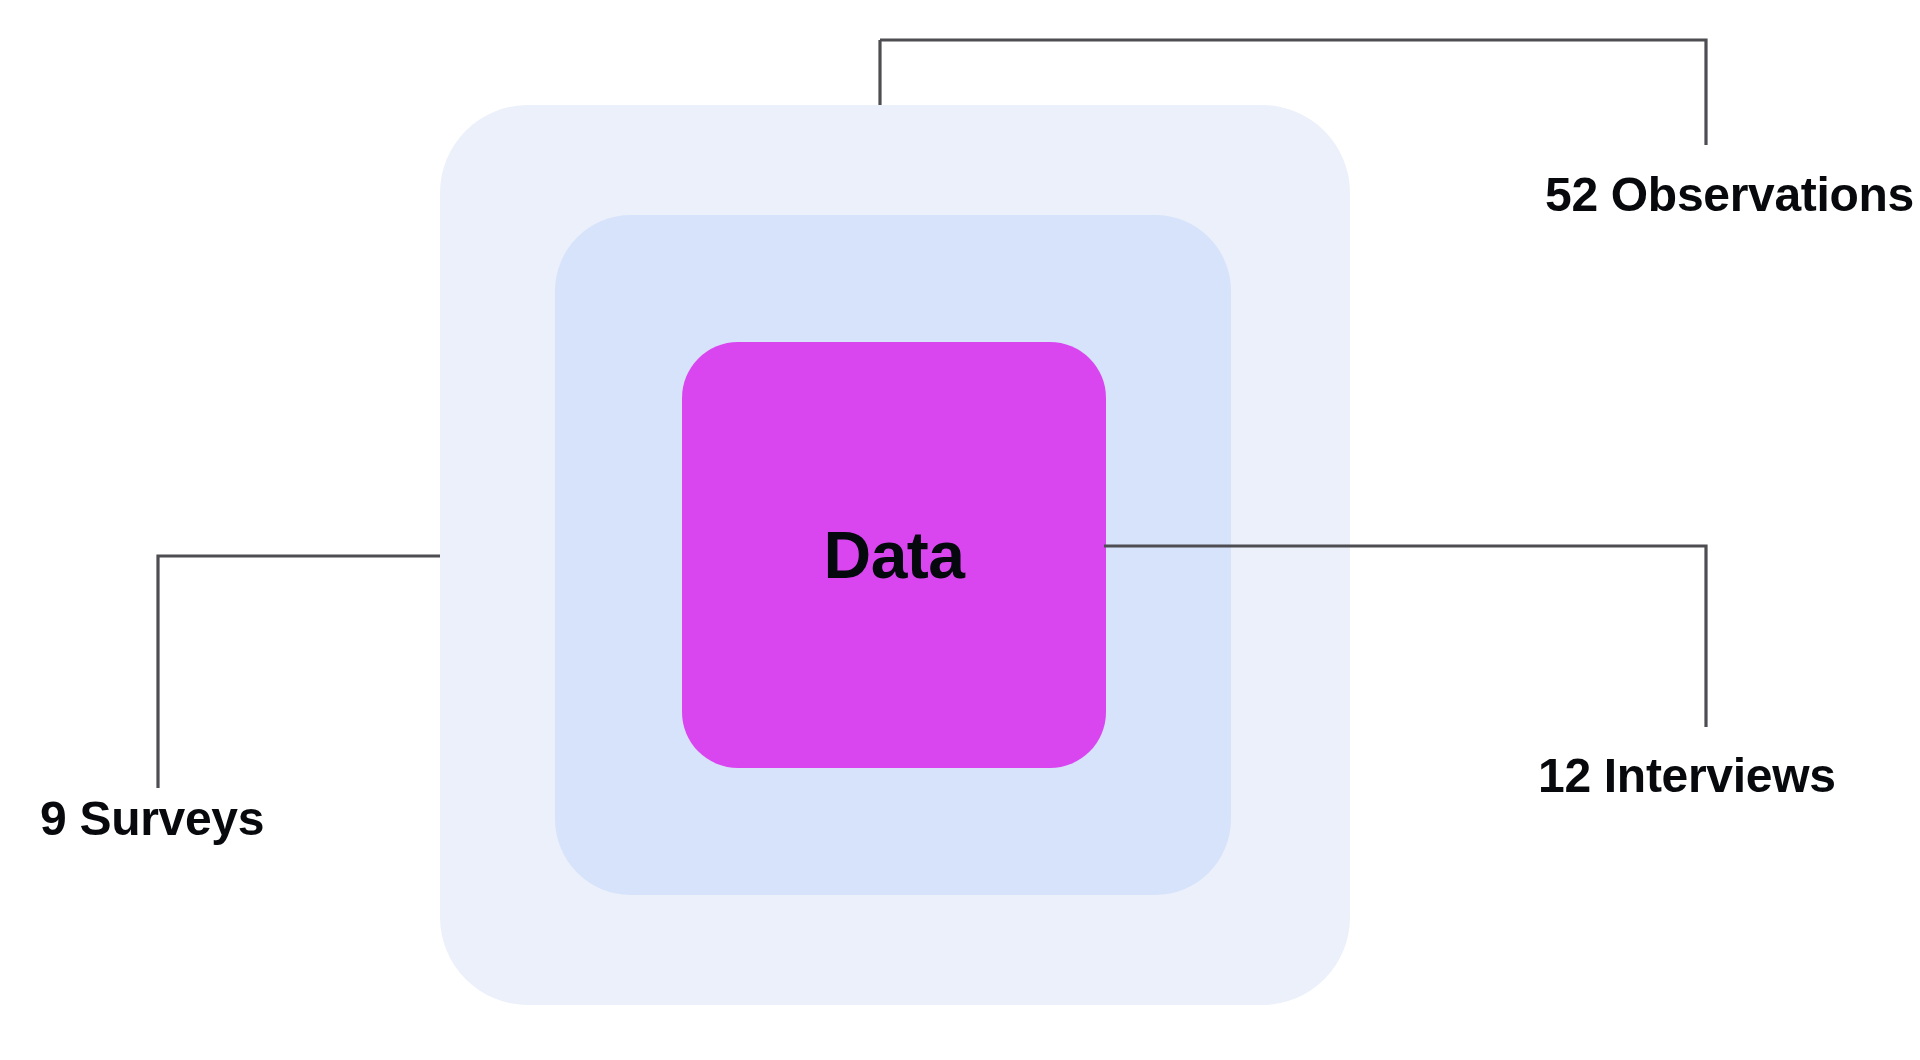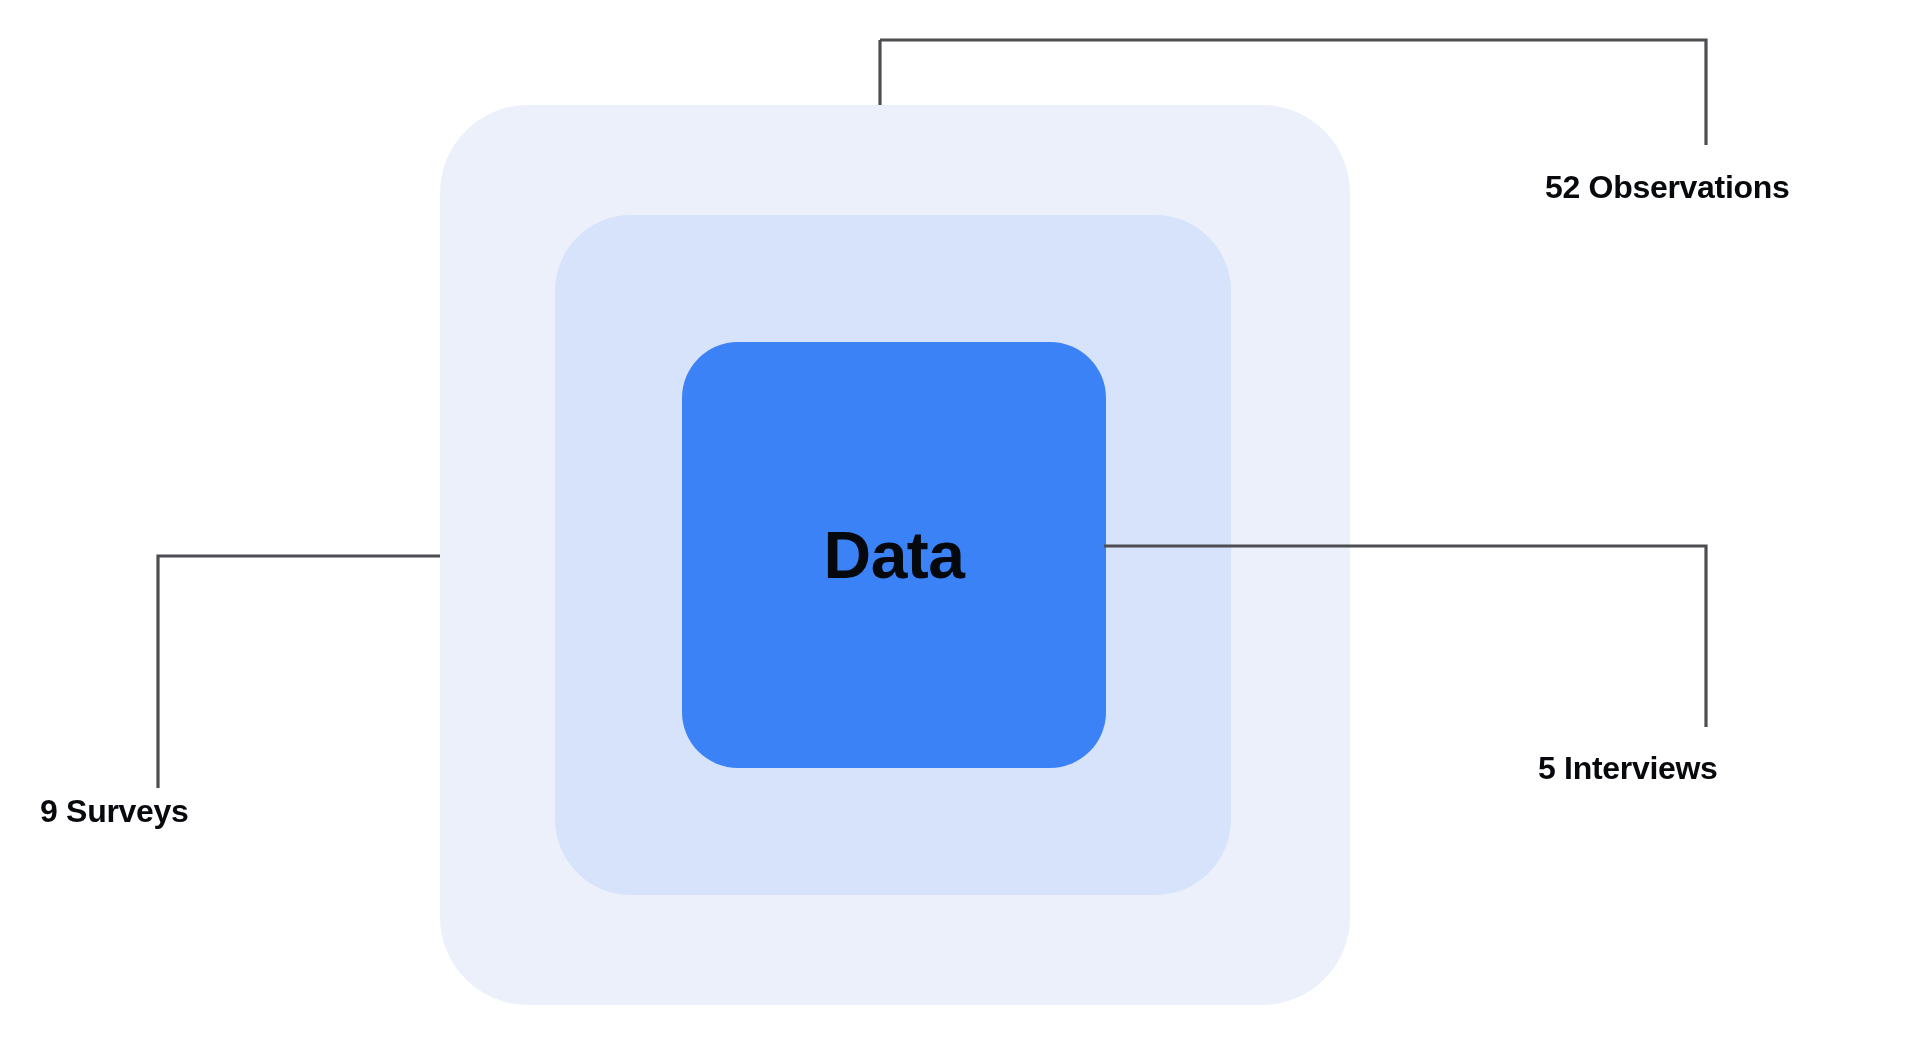--- a/index.html
+++ b/index.html
@@ -41,21 +41,21 @@
     height: 680px;
     border-radius: 76px;
     background: #d6e3fb;
   }
   #layer-inner {
     left: 682px;
     top: 342px;
     width: 424px;
     height: 426px;
     border-radius: 56px;
-    background: #3b82f6;
+    background: #d946ef;
     display: flex;
     align-items: center;
     justify-content: center;
   }
   #core-label {
     font-size: 66px;
     font-weight: 700;
     color: #05080d;
     letter-spacing: -0.5px;
     line-height: 1;
@@ -75,21 +75,21 @@
     fill: none;
     stroke: #4d4d52;
     stroke-width: 3.2;
     stroke-linecap: butt;
     stroke-linejoin: miter;
   }
 
   
   .callout {
     position: absolute;
-    font-size: 32px;
+    font-size: 48px;
     font-weight: 700;
     color: #07090d;
     letter-spacing: -0.3px;
     line-height: 1;
     white-space: nowrap;
     user-select: none;
   }
   #callout-observations {
     left: 1545px;
     top: 171px;
@@ -116,17 +116,17 @@
 
   <svg id="connectors" viewBox="0 0 1920 1060">
     <path d="M 880 40 L 1706 40 L 1706 145"></path>
     <path d="M 1104 546 L 1706 546 L 1706 727"></path>
     <path d="M 440 556 L 158 556 L 158 788"></path>
     <path d="M 880 40 L 880 105"></path>
   </svg>
 
   <div class="callout" id="callout-observations">52 Observations</div>
 
-  <div class="callout" id="callout-interviews">5 Interviews</div>
+  <div class="callout" id="callout-interviews">12 Interviews</div>
 
   <div class="callout" id="callout-surveys">9 Surveys</div>
 
 </div>
 
 </body></html>

